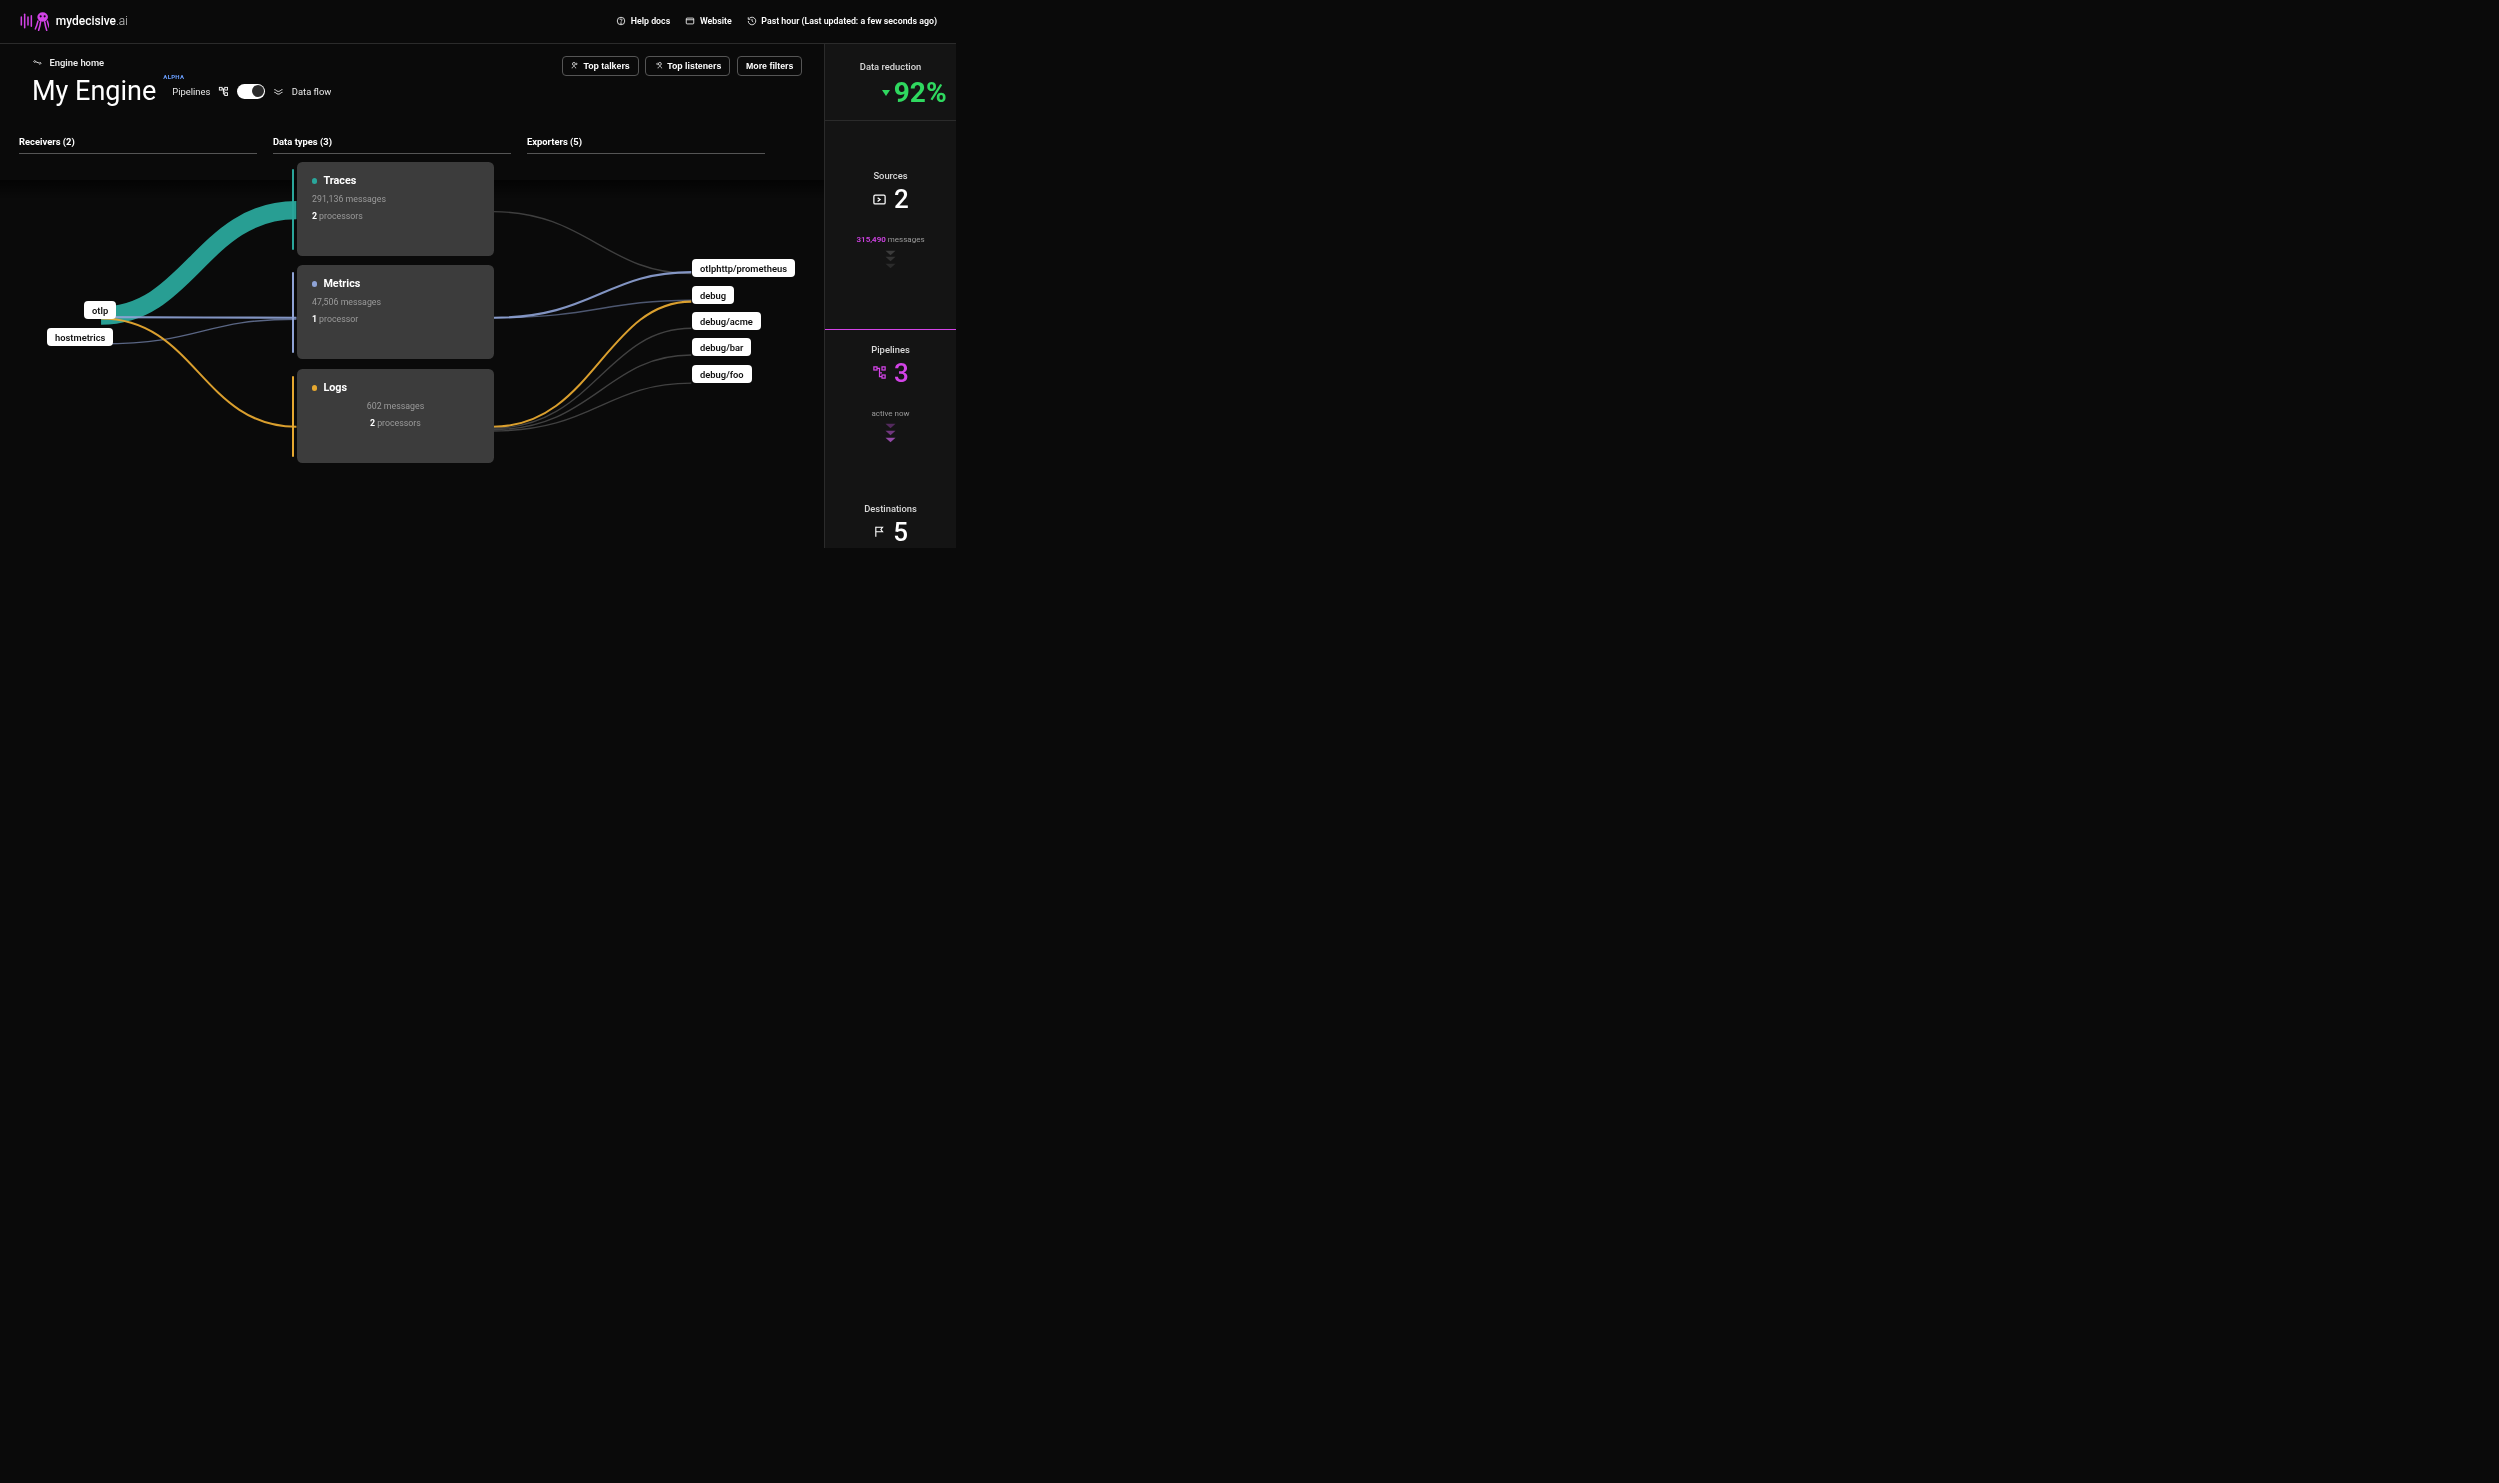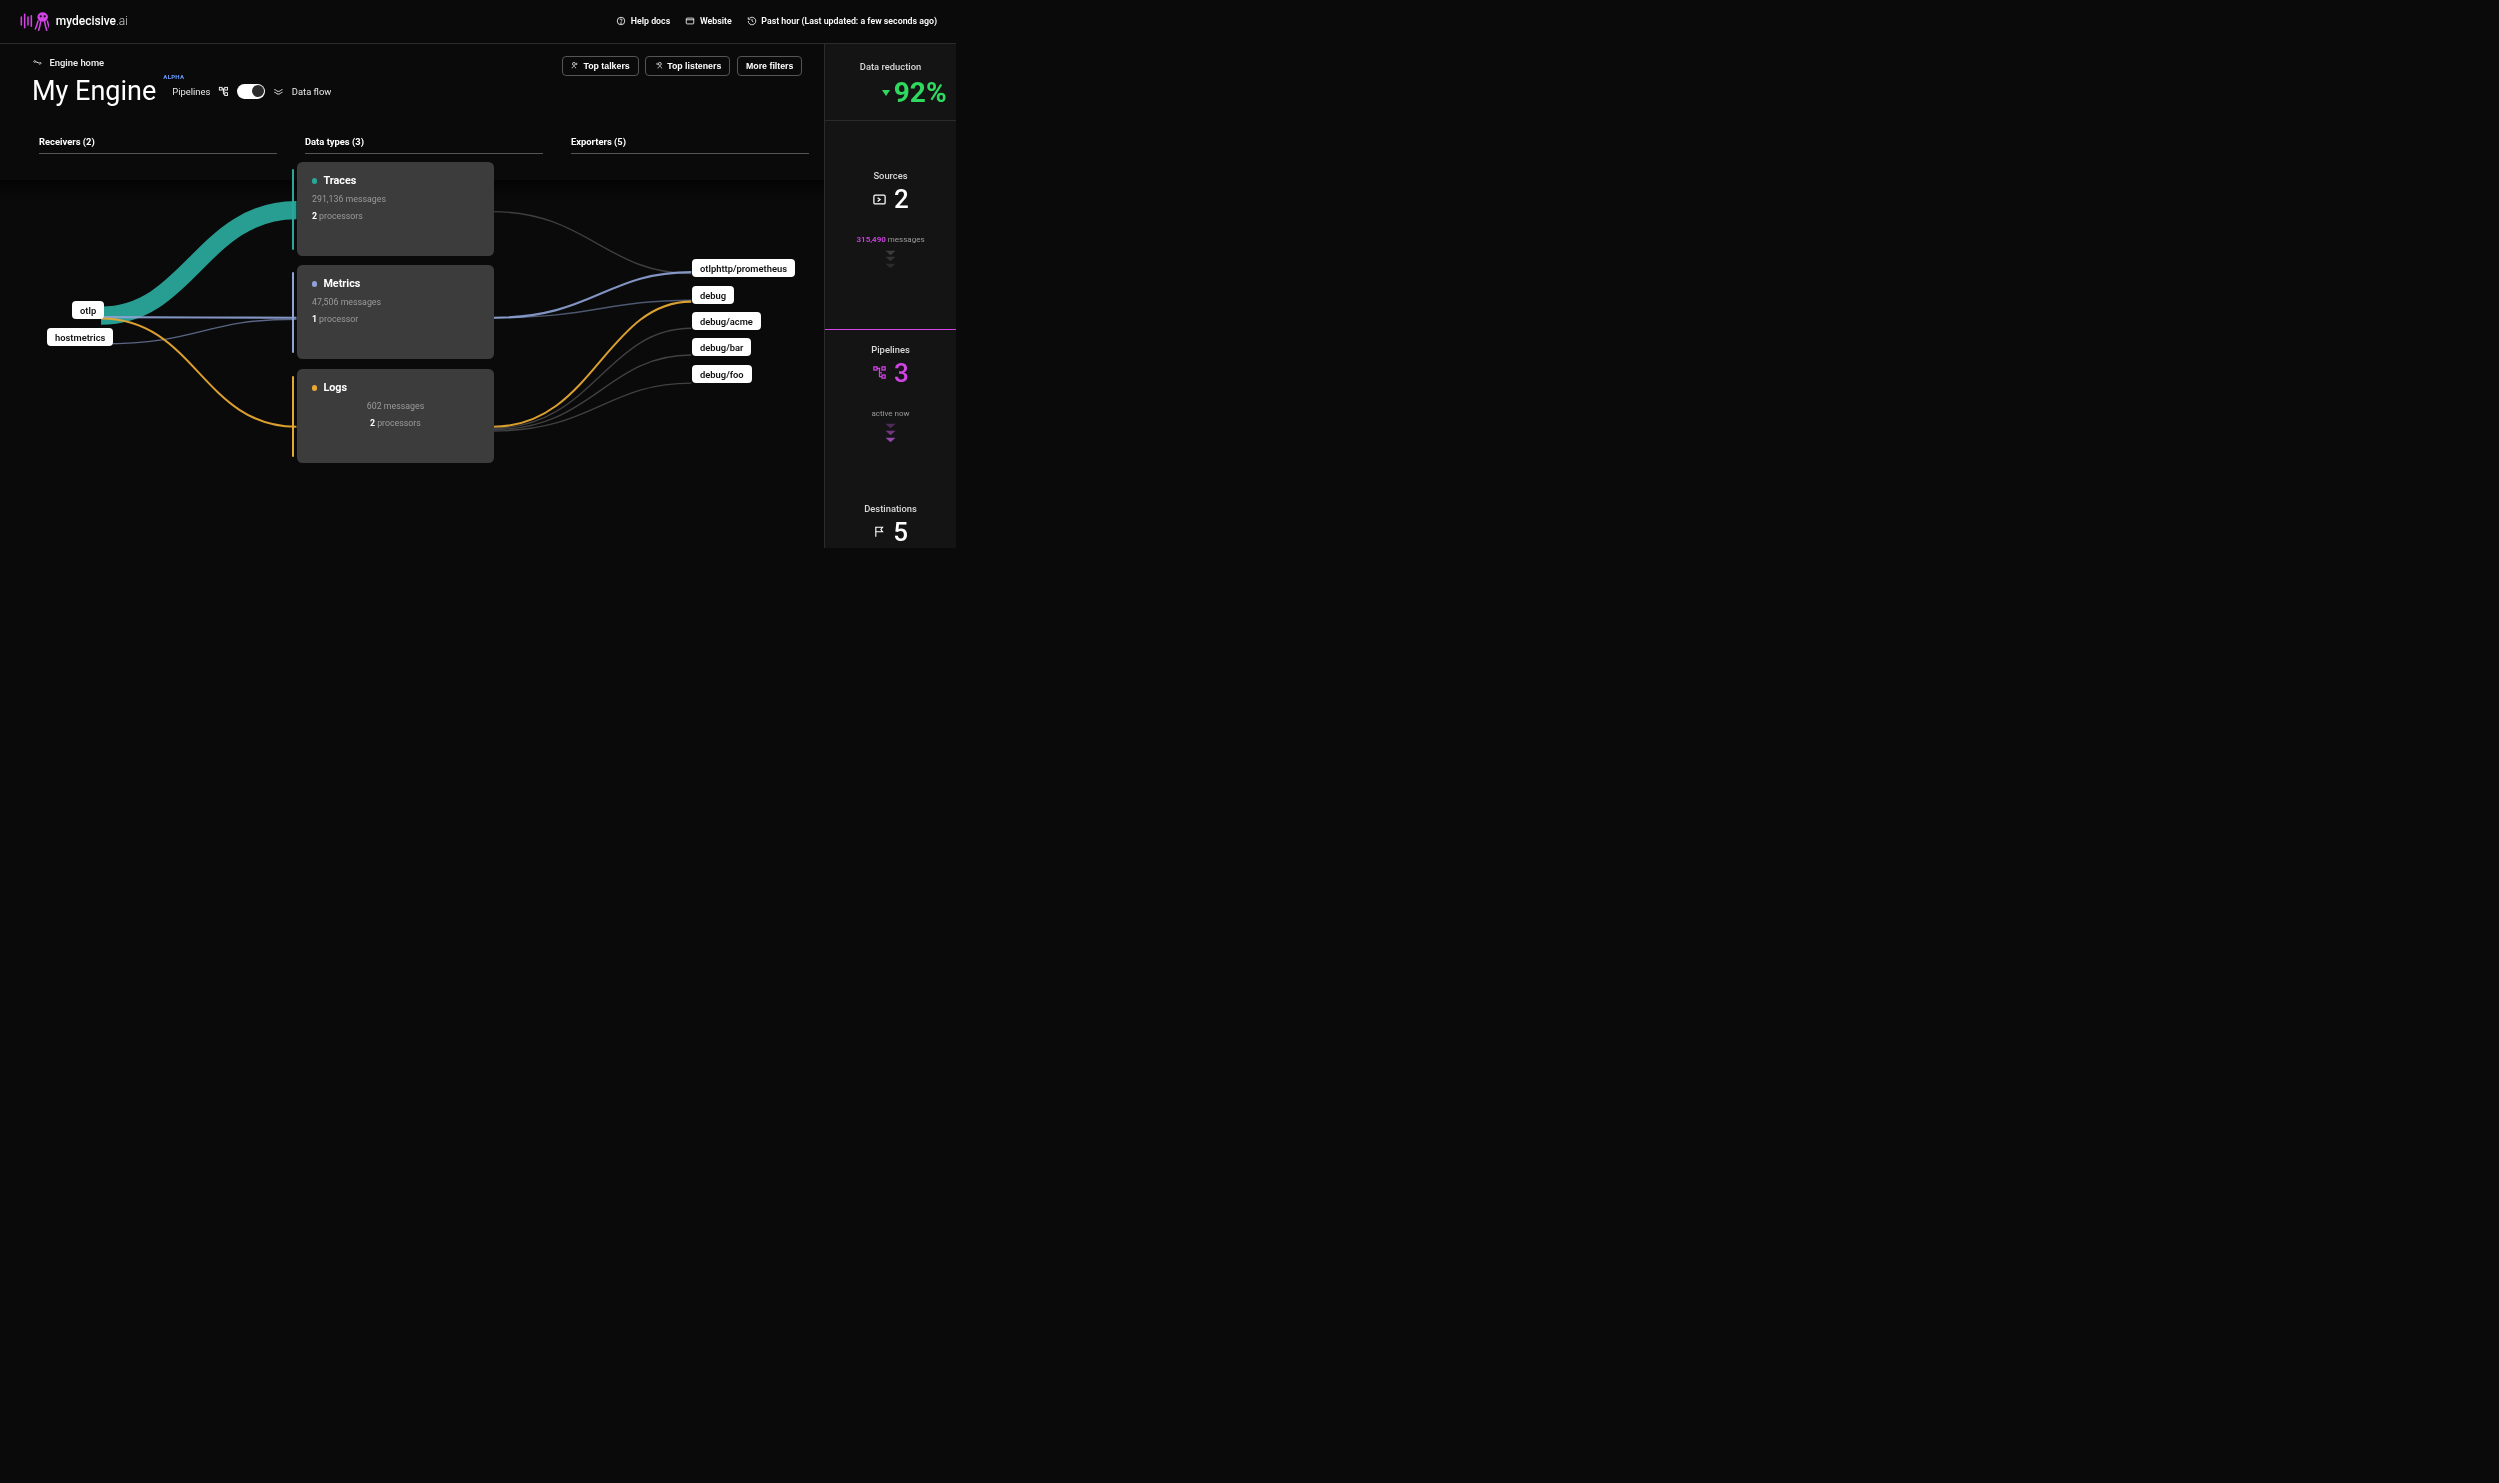--- a/index.html
+++ b/index.html
@@ -51,21 +51,21 @@
   }
   .toggle::after{
     content:"";position:absolute;width:12px;height:12px;border-radius:50%;background:#2b2b2b;
     top:1.3px;right:1.3px;
   }
   .actions{position:absolute;top:12px;right:21.6px;display:flex;gap:6.7px;}
   .pill{
     border:0.7px solid #555;border-radius:4px;padding:4px 8px;font-size:8.8px;font-weight:600;
     display:flex;align-items:center;gap:4px;cursor:pointer;background:transparent;color:#fff;
   }
-  .columns-head{display:flex;gap:12px;padding:31px 32px 0 39px;}
+  .columns-head{display:flex;gap:0;padding:31px 32px 0 19px;}
   .col-head{flex:0 0 254px;font-size:9.4px;font-weight:700;color:#fff;padding-bottom:6.7px;border-bottom:0.7px solid #555;margin-right:0;}
   .col-head.col1{flex-basis:238px;margin-right:16px;}
   .col-head.col2{flex-basis:238px;margin-right:16px;}
   .col-head.col3{flex-basis:238px;}
   .flow-area{flex:1;position:relative;min-height:0;}
   svg.flow{position:absolute;inset:0;width:100%;height:100%;}
   .node-recv{
     position:absolute;background:#fff;color:#111;border-radius:4px;padding:3.4px 8px;font-size:9.4px;font-weight:600;
     cursor:pointer;
   }
@@ -230,21 +230,21 @@
 
           <path d="M732 82  C 870 82,  900 170, 1026 170" stroke="#555" stroke-width="2" fill="none" opacity=".7"></path>
           <path d="M732 233 C 880 233, 900 168, 1026 168" stroke="#8fa3d6" stroke-width="3" fill="none" opacity=".9"></path>
           <path d="M732 233 C 880 233, 900 208, 1026 208" stroke="#8fa3d6" stroke-width="2" fill="none" opacity=".5"></path>
           <path d="M732 388 C 880 388, 900 210, 1026 210" stroke="#e6a830" stroke-width="3" fill="none" opacity=".95"></path>
           <path d="M732 390 C 880 390, 900 248, 1026 248" stroke="#666" stroke-width="2" fill="none" opacity=".6"></path>
           <path d="M732 392 C 880 392, 900 286, 1026 286" stroke="#666" stroke-width="2" fill="none" opacity=".6"></path>
           <path d="M732 394 C 880 394, 900 326, 1026 326" stroke="#666" stroke-width="2" fill="none" opacity=".6"></path>
         </svg>
 
-        <div class="node-recv" style="left:72px;top:147px;"><span>otlp</span></div>
+        <div class="node-recv" style="left:84px;top:147px;"><span>otlp</span></div>
         <div class="node-recv" style="left:47px;top:174px;"><span>hostmetrics</span></div>
 
         <div class="card" style="left:297px;top:8px;">
           <div class="card-bar" style="background:#2aa69b"></div>
           <div class="card-title">
               <span class="dot" style="background:#2aa69b"></span>
               <span>Traces</span>
             </div>
           <div class="card-sub">291,136 messages</div>
           <div class="card-sub"><span class="n">2</span><span>processors</span></div>

